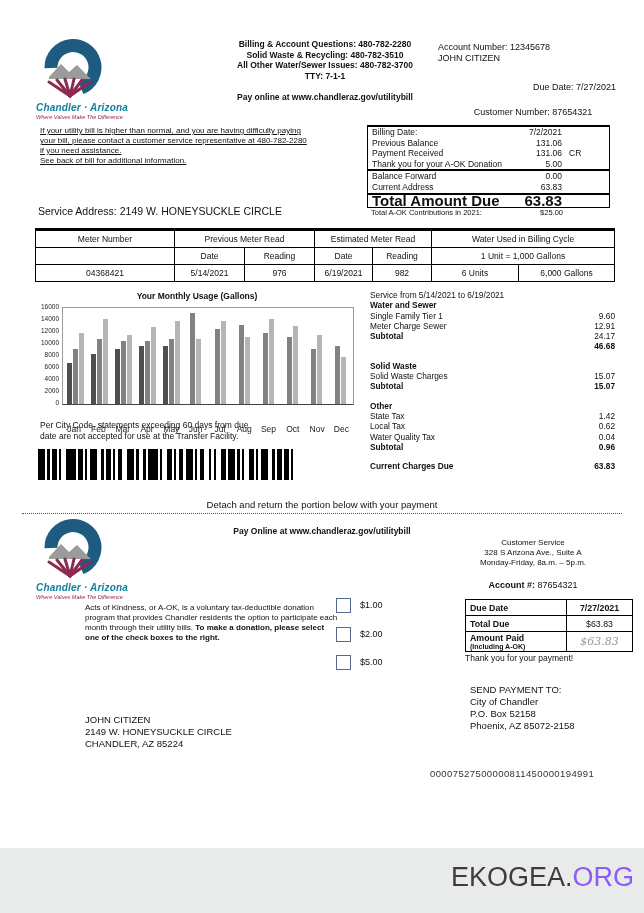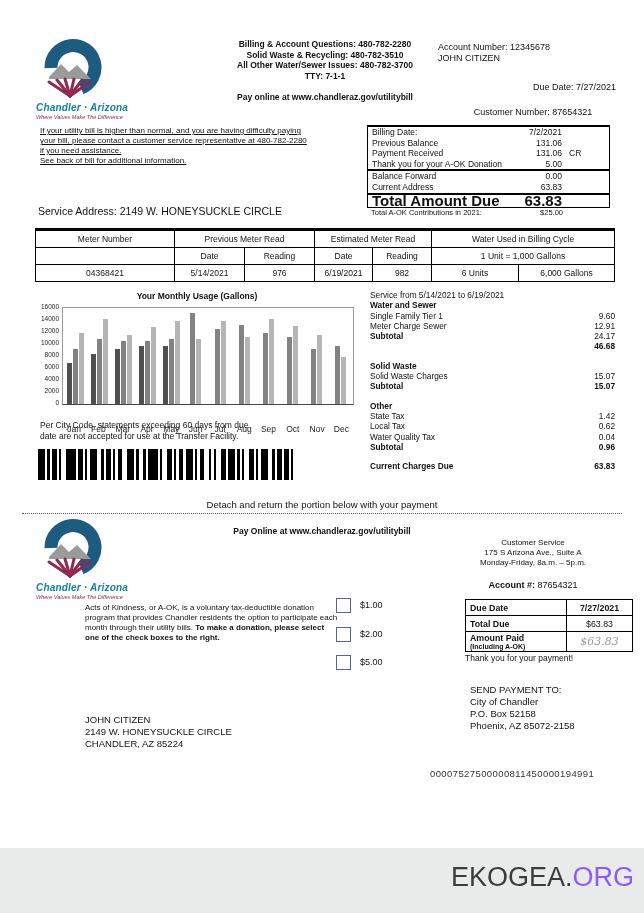--- a/index.html
+++ b/index.html
@@ -490,21 +490,21 @@
       </g>
     </svg>
     <div class="logo-name">Chandler · Arizona</div>
     <div class="logo-tag">Where Values Make The Difference</div>
   </div>
 
   <div class="abs" style="left:162px;top:526px;width:320px;text-align:center;font-weight:bold;font-size:8.5px;">Pay Online at www.chandleraz.gov/utilitybill</div>
 
   <div class="abs cs-block" style="left:438px;top:538px;">
       <div>Customer Service</div>
-      <div>175 S Arizona Ave., Suite A</div>
+      <div>328 S Arizona Ave., Suite A</div>
       <div>Monday-Friday, 8a.m. – 5p.m.</div>
     </div>
 
   <div class="abs acct2" style="left:438px;top:580px;">
     <span class="b">Account #:</span>
     <span>87654321</span>
   </div>
 
   <div class="abs aokpara" style="left:85px;top:603px;">
     <span>Acts of Kindness, or A-OK, is a voluntary tax-deductible donation program that provides Chandler residents the option to participate each month through their utility bills. </span><span class="b">To make a donation, please select one of the check boxes to the right.</span>

